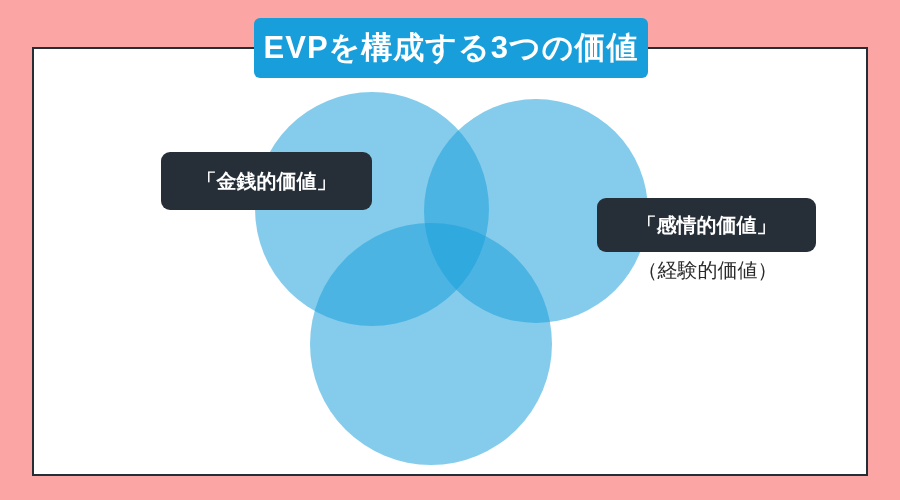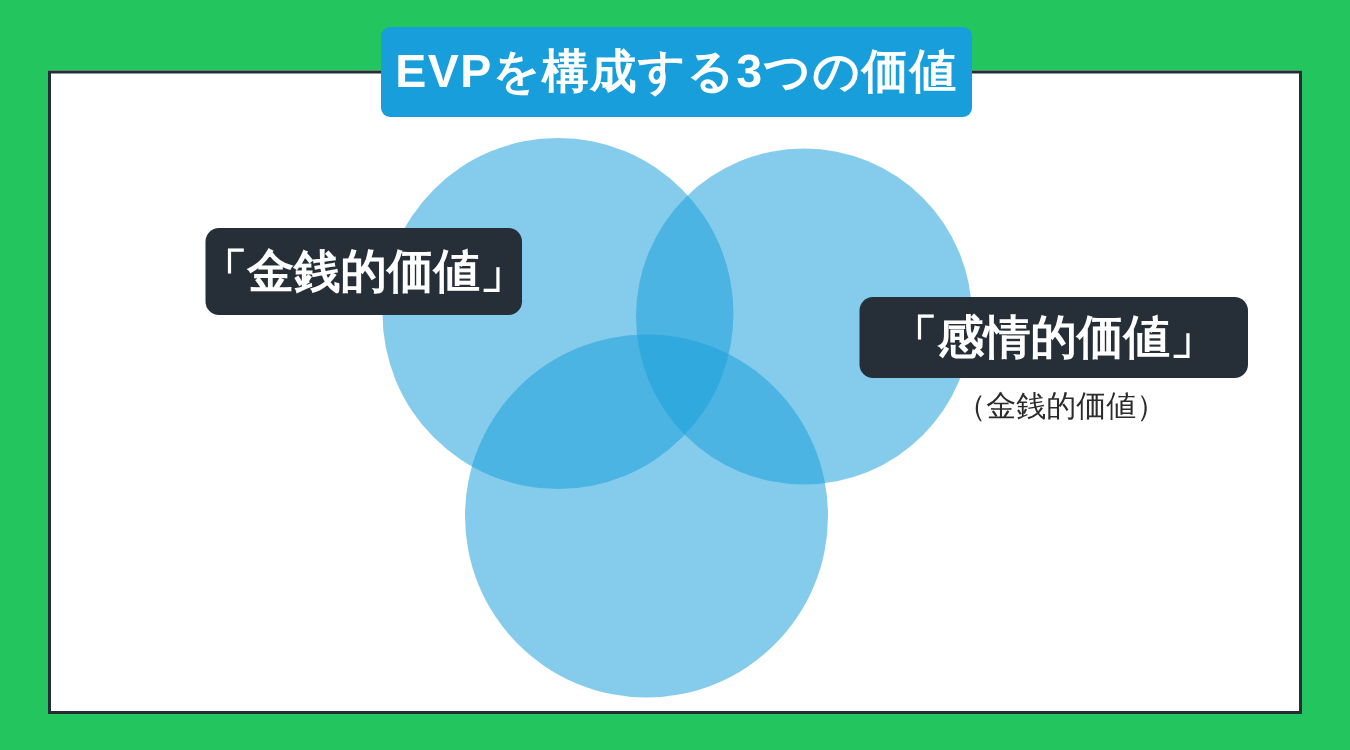--- a/index.html
+++ b/index.html
@@ -41,58 +41,59 @@
     font-size: 31px;
     font-weight: bold;
     letter-spacing: 1px;
   }
   .dark-label {
     position: absolute;
     border-radius: 9px;
     display: flex;
     align-items: center;
     justify-content: center;
-    font-size: 31px;
+    font-size: 20px;
     font-weight: bold;
     white-space: nowrap;
+    margin-left: 24px;
   }
   .label-monetary {
     left: 137px; top: 152px;
     width: 211px; height: 58px;
   }
   .label-emotional {
     left: 573px; top: 198px;
-    width: 259px; height: 54px; text-align: center;
+    width: 219px; height: 54px; text-align: center;
   }
   .label-experiential {
     left: 209px; top: 368px;
     width: 221px; height: 59px;
   }
   .note {
     position: absolute;
     left: 598px; top: 257px;
     width: 219px;
     text-align: center;
     font-size: 20px;
     white-space: nowrap;
   }
 </style>
 </head>
 <body>
 
-<div class="page" style="background: #22c55e;">
+<div class="page" style="background: #fca5a5;">
 
   <div class="panel" style="background: rgb(255, 255, 255); border-color: rgb(36, 46, 54);"></div>
 
   <div class="circle" style="left: 255px; top: 92px; width: 234px; height: 234px; background: rgba(24, 159, 219, 0.53);"></div>
   <div class="circle" style="left: 424px; top: 99px; width: 224px; height: 224px; background: rgba(24, 159, 219, 0.53);"></div>
   <div class="circle" style="left: 310px; top: 223px; width: 242px; height: 242px; background: rgba(24, 159, 219, 0.53);"></div>
 
   <div class="title-box" style="background: rgb(24, 159, 219); color: rgb(255, 255, 255);">EVPを構成する3つの価値</div>
 
   <div class="dark-label label-monetary" style="background: rgb(38, 47, 56); color: rgb(255, 255, 255);">「金銭的価値」</div>
 
   <div class="dark-label label-emotional" style="background: rgb(38, 47, 56); color: rgb(255, 255, 255);">「感情的価値」</div>
 
-  <div class="note" style="color: rgb(43, 43, 43);">（金銭的価値）</div>
+  <div class="note" style="color: rgb(43, 43, 43);">（経験的価値）</div>
 
 
 </div>
 
 </body></html>

